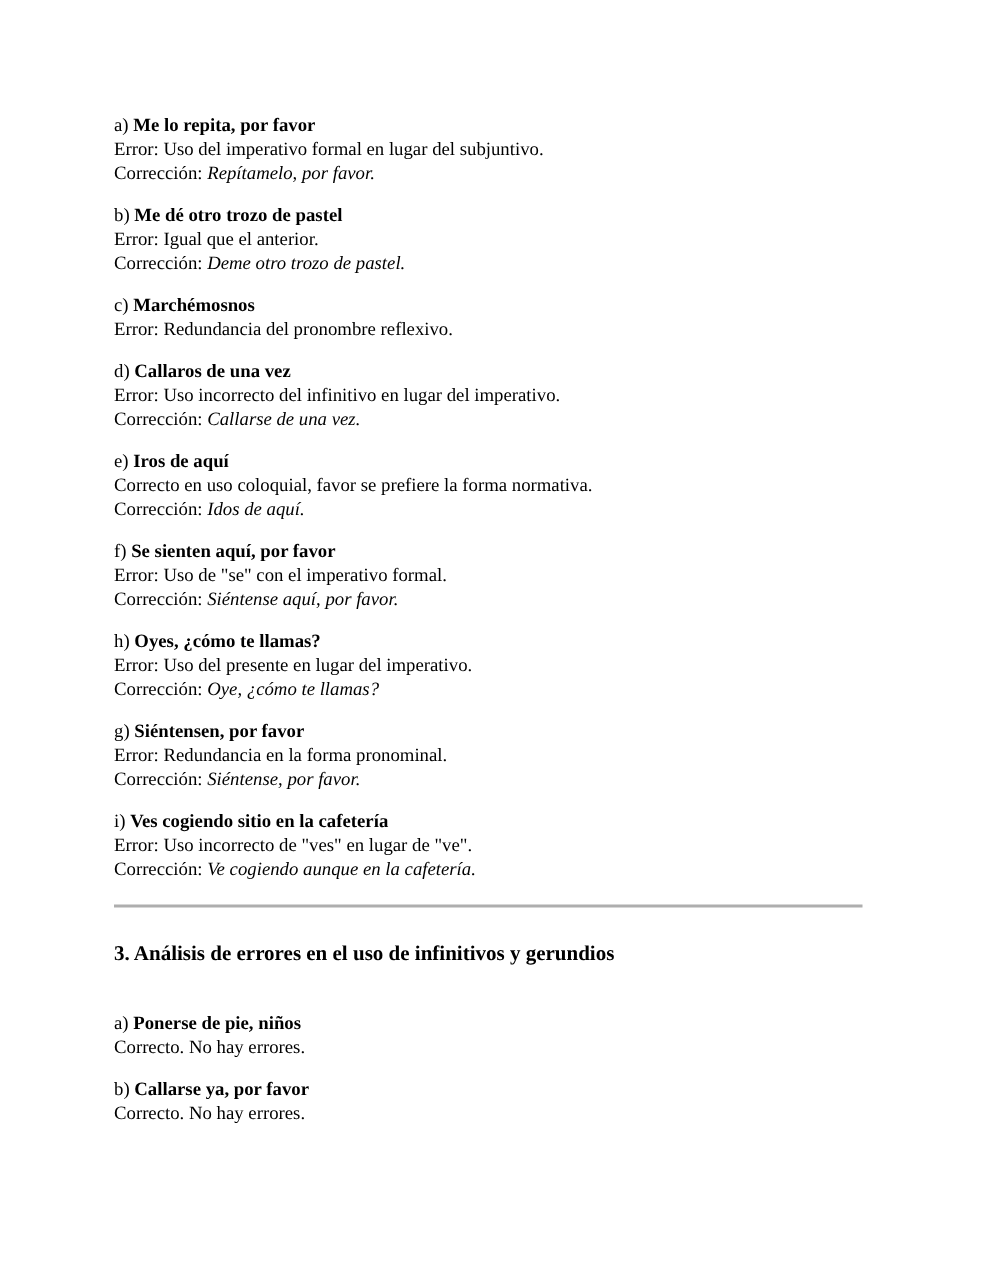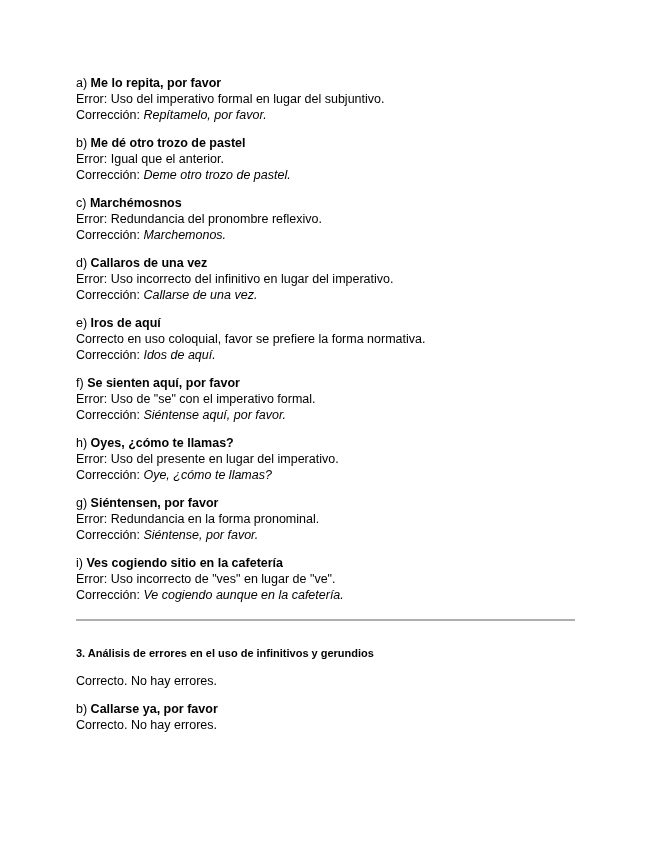--- a/index.html
+++ b/index.html
@@ -13,42 +13,43 @@
     font-family: "Liberation Sans", sans-serif;
     font-size: 12.5px;
     line-height: 16px;
     color: #000000;
     overflow: hidden;
   }
   .page {
     padding: 75px 78px 0 76px;
     box-sizing: border-box;
     width: 655px;
+    font-family: Liberation Serif, serif;
   }
   .block {
     margin: 0 0 12px 0;
   }
   .item-title b {
     font-weight: bold;
   }
   .item-correction i {
     font-style: italic;
     text-align: right;
   }
   .divider {
     border: none;
     border-top: 2px solid #aeaeae;
     margin: 16px 0 0 0;
     width: 499px;
   }
   .section-heading {
-    font-size: 11px;
+    font-size: 14px;
     font-weight: bold;
     line-height: 18px;
-    margin: 23px 0 11px 0;
+    margin: 23px 0 28px 0;
   }
 </style>
 </head>
 <body>
 
 <div class="page">
 
   <div class="block">
     <div class="item-title">
       <span>a)</span>
@@ -72,24 +73,20 @@
       <i>Deme otro trozo de pastel.</i>
     </div>
   </div>
 
   <div class="block">
     <div class="item-title">
       <span>c)</span>
       <b>Marchémosnos</b>
     </div>
     <div class="item-note">Error: Redundancia del pronombre reflexivo.</div>
-    <div class="item-correction">
-      <span>Corrección:</span>
-      <i>Marchemonos.</i>
-    </div>
   </div>
 
   <div class="block">
     <div class="item-title">
       <span>d)</span>
       <b>Callaros de una vez</b>
     </div>
     <div class="item-note">Error: Uso incorrecto del infinitivo en lugar del imperativo.</div>
     <div class="item-correction">
       <span>Corrección:</span>
@@ -155,20 +152,24 @@
       <span>Corrección:</span>
       <i>Ve cogiendo aunque en la cafetería.</i>
     </div>
   </div>
 
   <hr class="divider">
 
   <h2 class="section-heading">3. Análisis de errores en el uso de infinitivos y gerundios</h2>
 
   <div class="block">
+    <div class="item-title">
+      <span>a)</span>
+      <b>Ponerse de pie, niños</b>
+    </div>
     <div class="item-note">Correcto. No hay errores.</div>
   </div>
 
   <div class="block">
     <div class="item-title">
       <span>b)</span>
       <b>Callarse ya, por favor</b>
     </div>
     <div class="item-note">Correcto. No hay errores.</div>
   </div>

